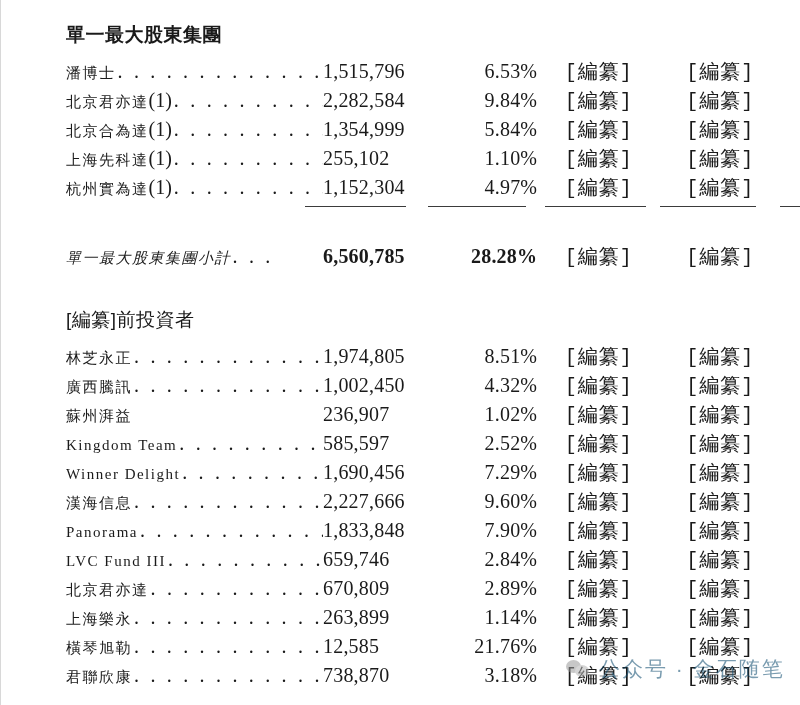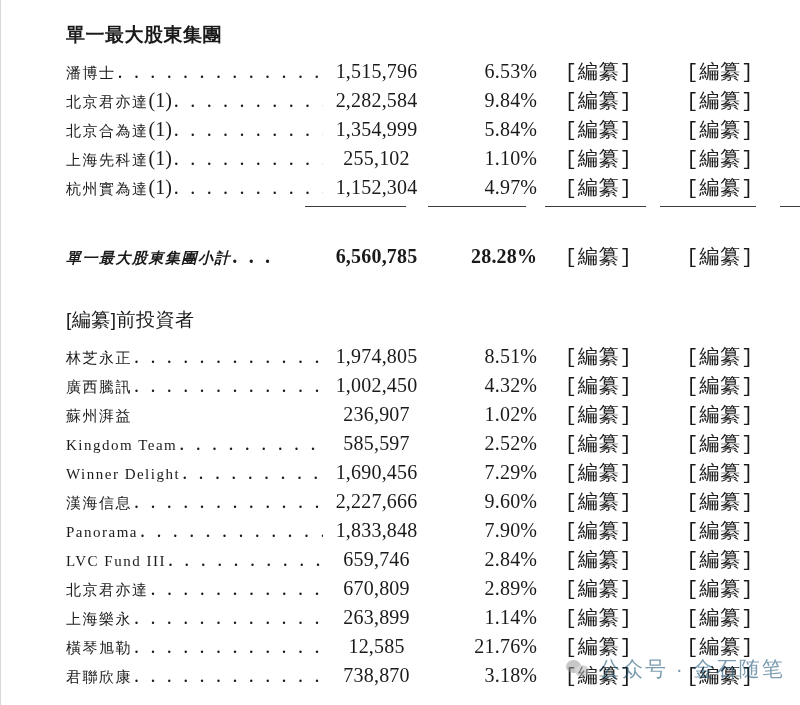--- a/index.html
+++ b/index.html
@@ -89,21 +89,21 @@
     letter-spacing: 1.5px;
   }
   .leader {
     letter-spacing: 3.2px;
     font-size: 20px;
     padding-left: 2px;
   }
 
   
   .num {
-    text-align: center;
+    text-align: left;
     font-size: 20px;
     padding-right: 8px;
     letter-spacing: 0.2px;
   }
   .pct {
     text-align: right;
     font-size: 20px;
     padding-right: 18px;
     letter-spacing: 0.2px;
   }
@@ -113,21 +113,21 @@
     text-align: center;
     font-size: 19px;
     font-family: Liberation Mono, monospace;
     letter-spacing: 1px;
   }
 
   
   tr.subtotal td { height: 34px; }
   .subtotal .name-inner,
   .subtotal .leader {
-    font-weight: bold;
+    font-weight: normal;
     font-style: italic;
   }
   .subtotal .num,
   .subtotal .pct { font-weight: bold; }
 
   
   .rules {
     position: absolute;
     left: 0;
     top: 206px;

